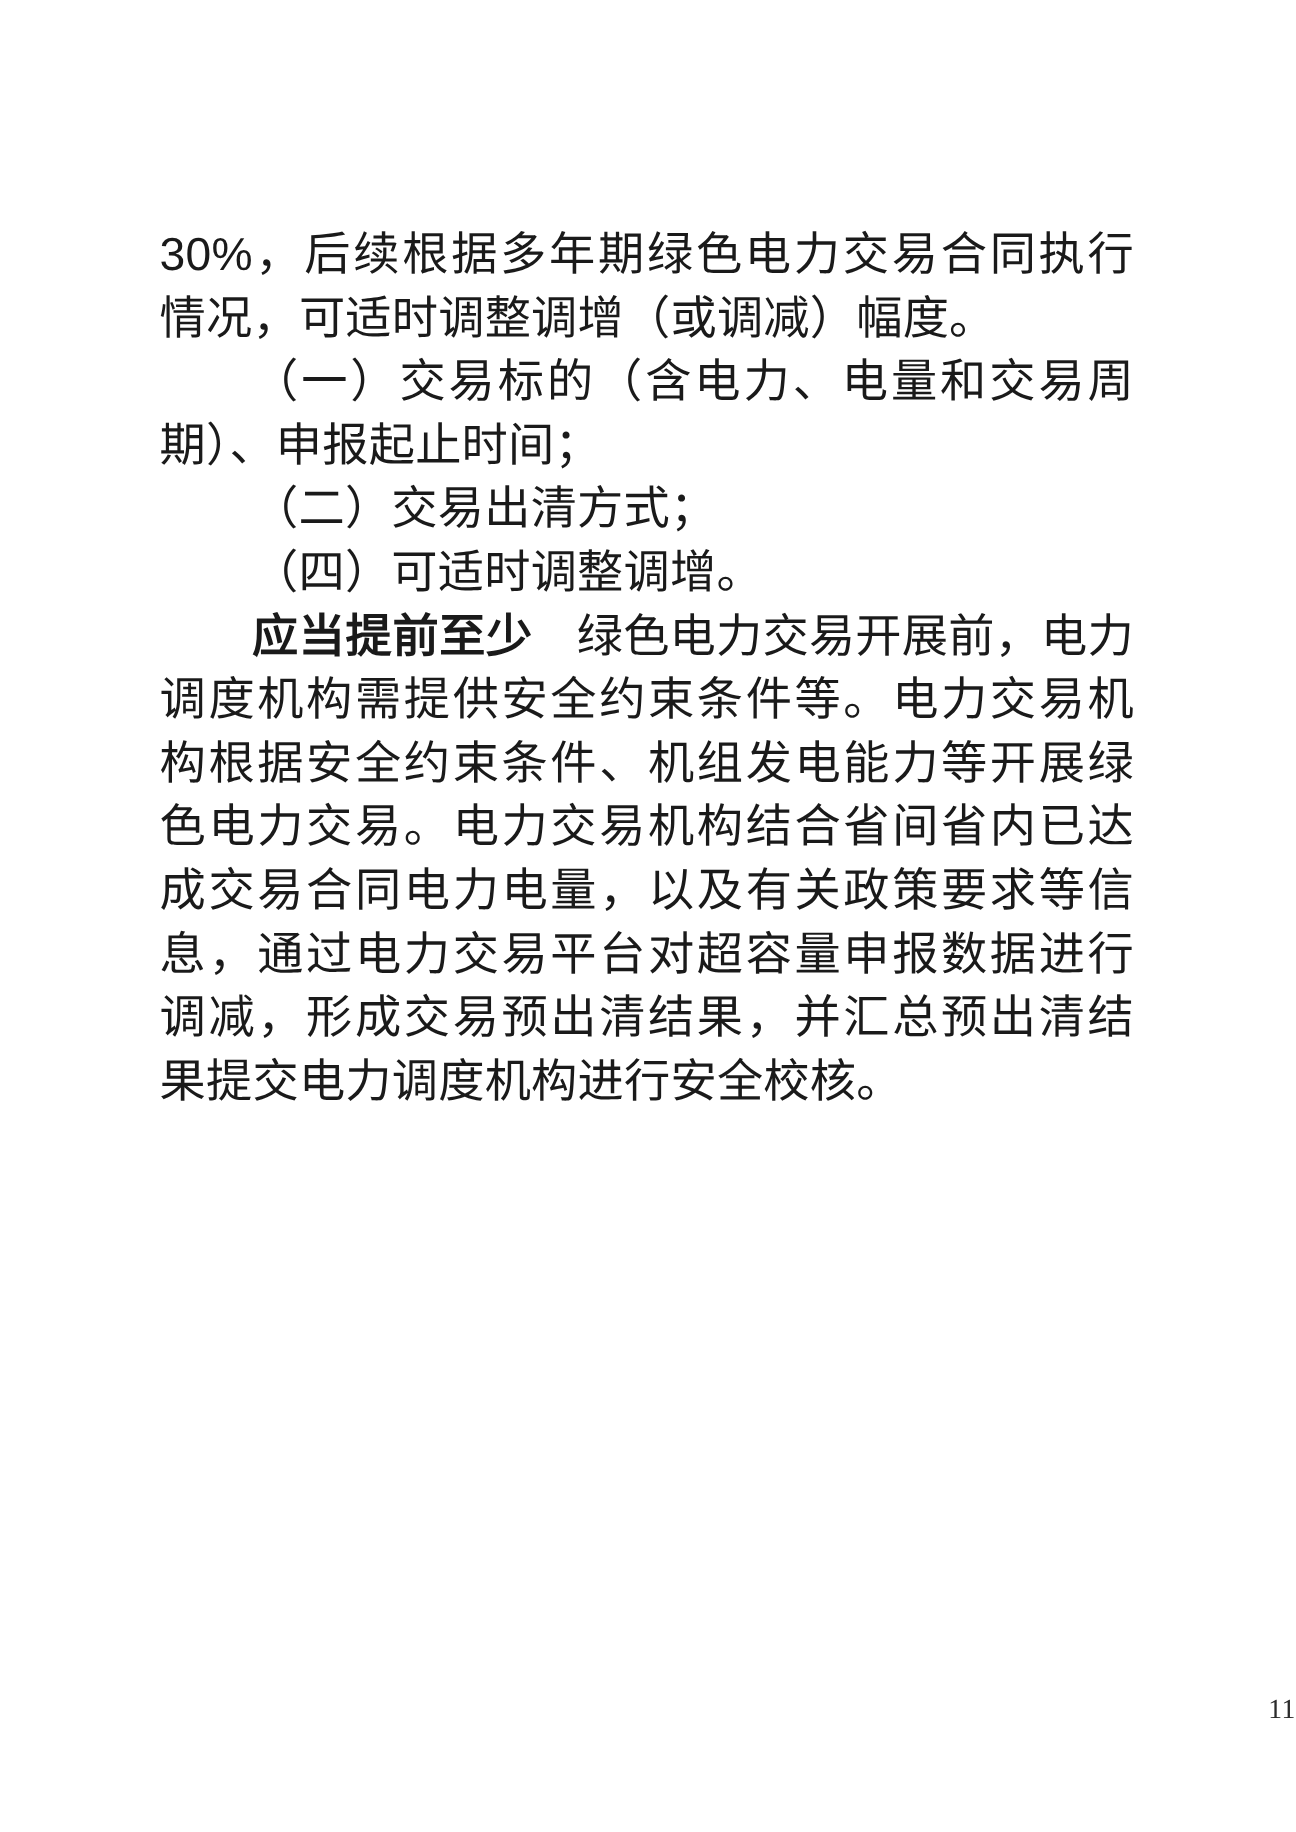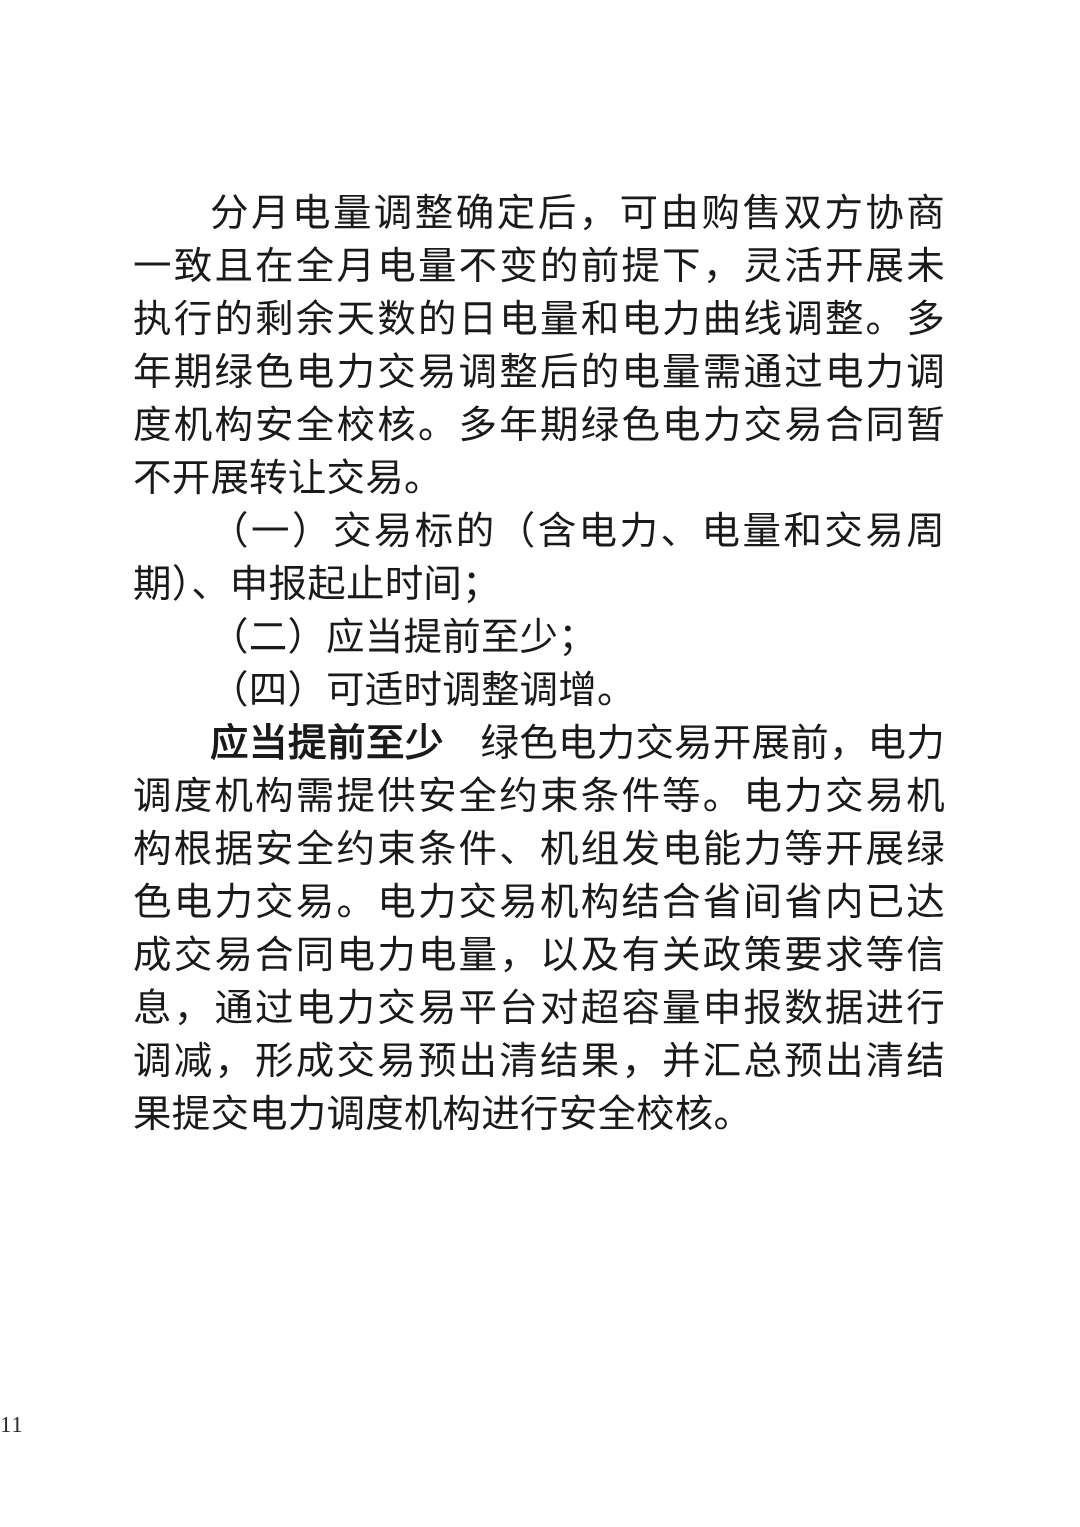--- a/index.html
+++ b/index.html
@@ -67,41 +67,41 @@
   .gap {
     display: inline-block;
     width: 0.95em;
   }
 
   .page-number {
     position: absolute;
     left: 0;
     right: 0;
     top: 1412px;
-    text-align: left;
+    text-align: right;
     font-family: "Liberation Serif", "DejaVu Serif", serif;
     font-size: 23px;
     color: #2b2b2b;
     letter-spacing: 0.5px;
   }
 </style>
 </head>
 <body>
 
 <div class="page">
 
   <div class="text-block">
 
+    <p class="para no-indent">30%，后续根据多年期绿色电力交易合同执行情况，可适时调整调增（或调减）幅度。</p>
 
-    <p class="para">分月电量调整确定后，可由购售双方协商一致且在全月电量不变的前提下，灵活开展未执行的剩余天数的日电量和电力曲线调整。多年期绿色电力交易调整后的电量需通过电力调度机构安全校核。多年期绿色电力交易合同暂不开展转让交易。</p>
 
 
     <p class="clause"><span>（一）</span><span>交易标的（含电力、电量和交易周期）、申报起止时间；</span></p>
 
-    <p class="clause"><span>（二）</span><span>应当提前至少；</span></p>
+    <p class="clause"><span>（二）</span><span>交易出清方式；</span></p>
 
 
     <p class="clause"><span>（四）</span><span>可适时调整调增。</span></p>
 
     <p class="para"><span class="article-label">应当提前至少</span><span class="gap"></span><span>绿色电力交易开展前，电力调度机构需提供安全约束条件等。电力交易机构根据安全约束条件、机组发电能力等开展绿色电力交易。电力交易机构结合省间省内已达成交易合同电力电量，以及有关政策要求等信息，通过电力交易平台对超容量申报数据进行调减，形成交易预出清结果，并汇总预出清结果提交电力调度机构进行安全校核。</span></p>
 
   </div>
 
   <div class="page-number">11</div>
 

